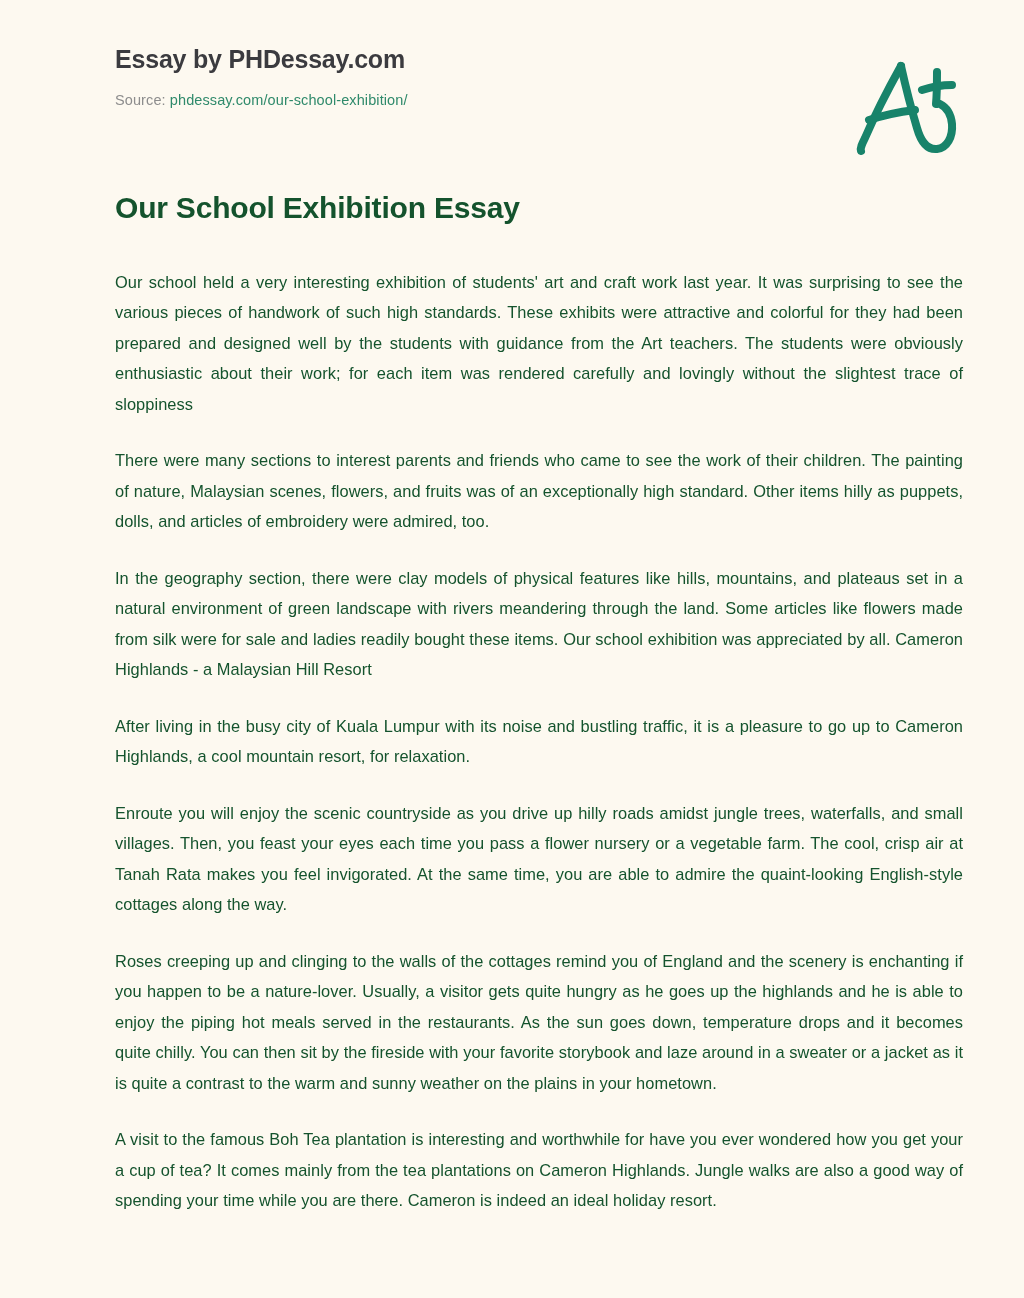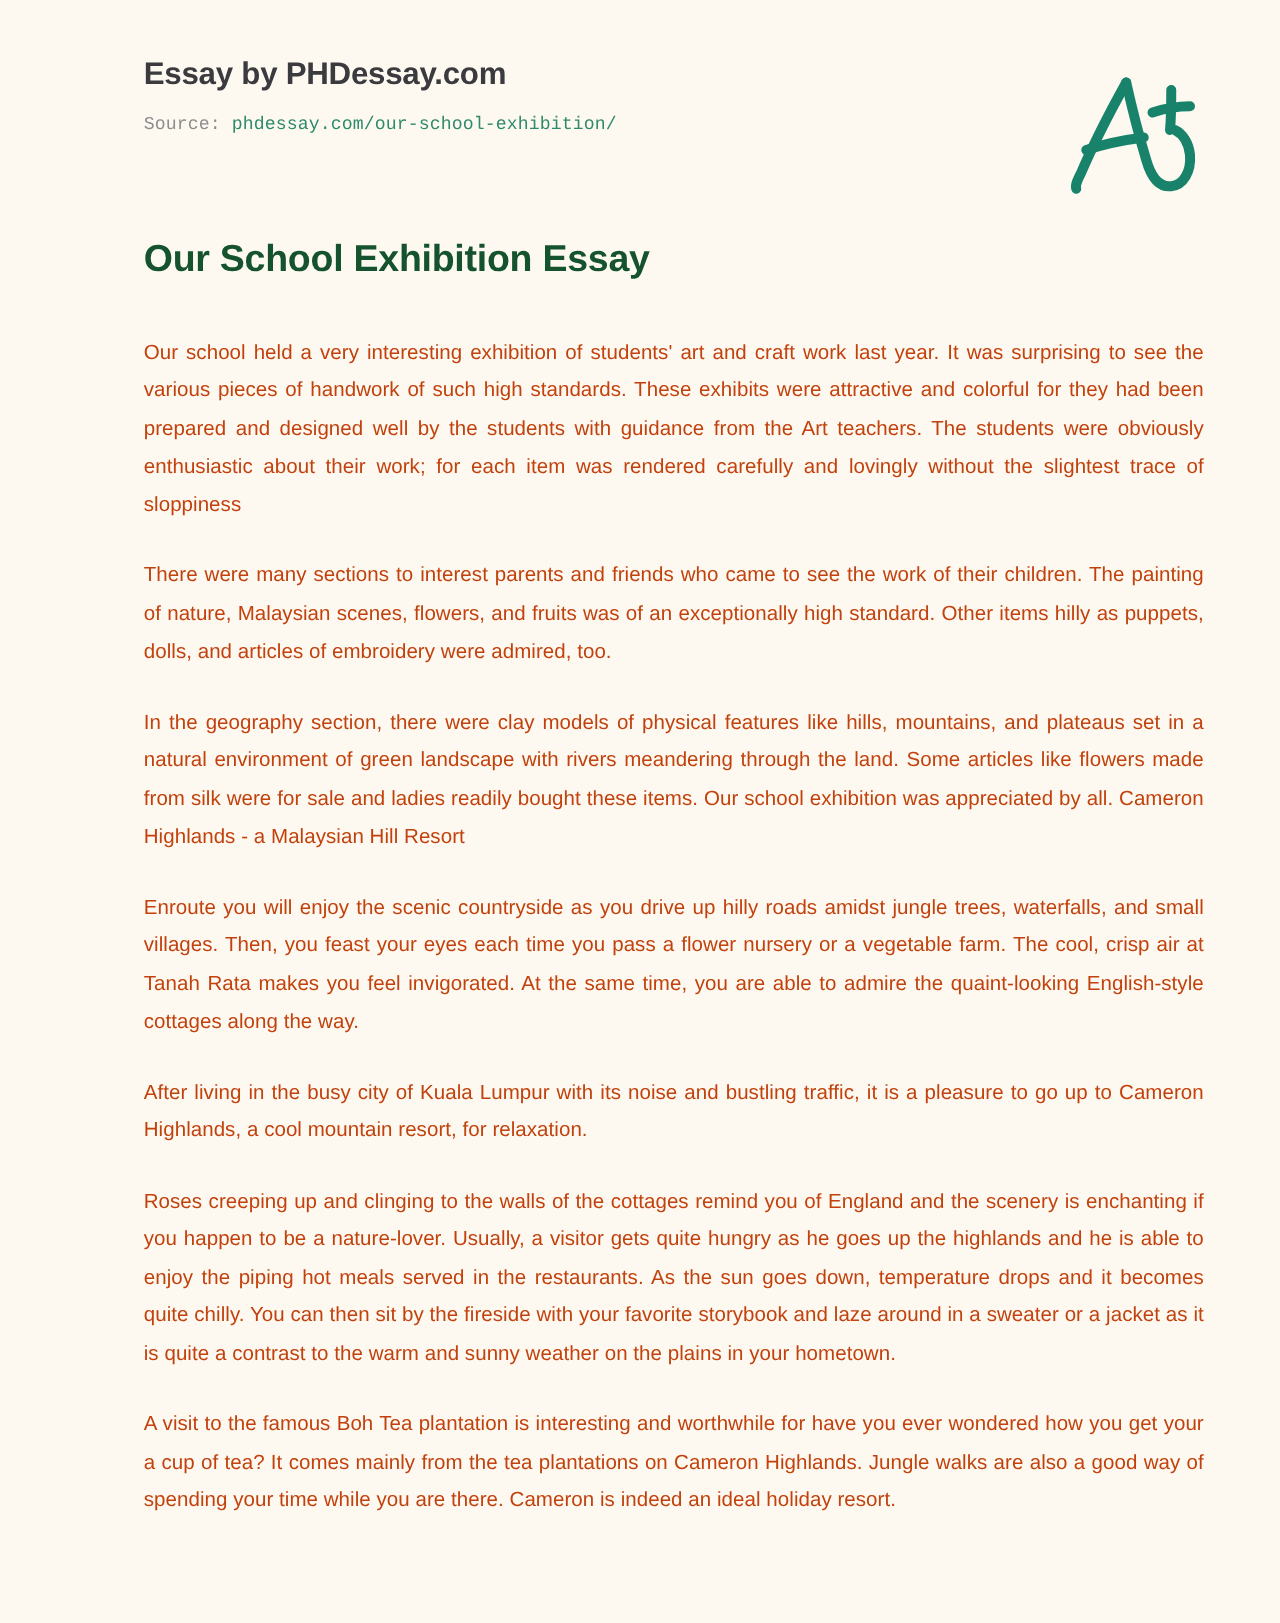--- a/index.html
+++ b/index.html
@@ -40,21 +40,20 @@
     letter-spacing: -0.2px;
     margin: 0;
     line-height: 1.2;
   }
 
   .source-line {
     margin-top: 18px;
     font-size: 14.5px;
     color: #8d8d8d;
     letter-spacing: 0.1px;
-    font-family: Liberation Mono, monospace;
   }
 
   .source-label {
     color: #8d8d8d;
   }
 
   .source-link {
     color: #2f8a6b;
     text-decoration: none;
   }
@@ -88,21 +87,21 @@
     letter-spacing: -0.2px;
   }
 
   .body-copy {
     margin-top: 40px;
   }
 
   .body-copy p {
     font-size: 16.4px;
     line-height: 30.5px;
-    color: #c2410c;
+    color: #14532d;
     text-align: justify;
     margin: 0 0 26px 0;
     letter-spacing: 0.05px;
   }
 
   .body-copy p:last-child {
     margin-bottom: 0;
   }
 </style>
 </head>
@@ -139,21 +138,21 @@
   </div>
 
   <div class="article">
 
     <h2 class="doc-title">Our School Exhibition Essay</h2>
 
     <div class="body-copy">
       <p>Our school held a very interesting exhibition of students' art and craft work last year. It was surprising to see the various pieces of handwork of such high standards. These exhibits were attractive and colorful for they had been prepared and designed well by the students with guidance from the Art teachers. The students were obviously enthusiastic about their work; for each item was rendered carefully and lovingly without the slightest trace of sloppiness</p>
       <p>There were many sections to interest parents and friends who came to see the work of their children. The painting of nature, Malaysian scenes, flowers, and fruits was of an exceptionally high standard. Other items hilly as puppets, dolls, and articles of embroidery were admired, too.</p>
       <p>In the geography section, there were clay models of physical features like hills, mountains, and plateaus set in a natural environment of green landscape with rivers meandering through the land. Some articles like flowers made from silk were for sale and ladies readily bought these items. Our school exhibition was appreciated by all. Cameron Highlands - a Malaysian Hill Resort</p>
+      <p>After living in the busy city of Kuala Lumpur with its noise and bustling traffic, it is a pleasure to go up to Cameron Highlands, a cool mountain resort, for relaxation.</p>
       <p>Enroute you will enjoy the scenic countryside as you drive up hilly roads amidst jungle trees, waterfalls, and small villages. Then, you feast your eyes each time you pass a flower nursery or a vegetable farm. The cool, crisp air at Tanah Rata makes you feel invigorated. At the same time, you are able to admire the quaint-looking English-style cottages along the way.</p>
-      <p>After living in the busy city of Kuala Lumpur with its noise and bustling traffic, it is a pleasure to go up to Cameron Highlands, a cool mountain resort, for relaxation.</p>
       <p>Roses creeping up and clinging to the walls of the cottages remind you of England and the scenery is enchanting if you happen to be a nature-lover. Usually, a visitor gets quite hungry as he goes up the highlands and he is able to enjoy the piping hot meals served in the restaurants. As the sun goes down, temperature drops and it becomes quite chilly. You can then sit by the fireside with your favorite storybook and laze around in a sweater or a jacket as it is quite a contrast to the warm and sunny weather on the plains in your hometown.</p>
       <p>A visit to the famous Boh Tea plantation is interesting and worthwhile for have you ever wondered how you get your a cup of tea? It comes mainly from the tea plantations on Cameron Highlands. Jungle walks are also a good way of spending your time while you are there. Cameron is indeed an ideal holiday resort.</p>
     </div>
 
   </div>
 
 </div>
 
 </body></html>

